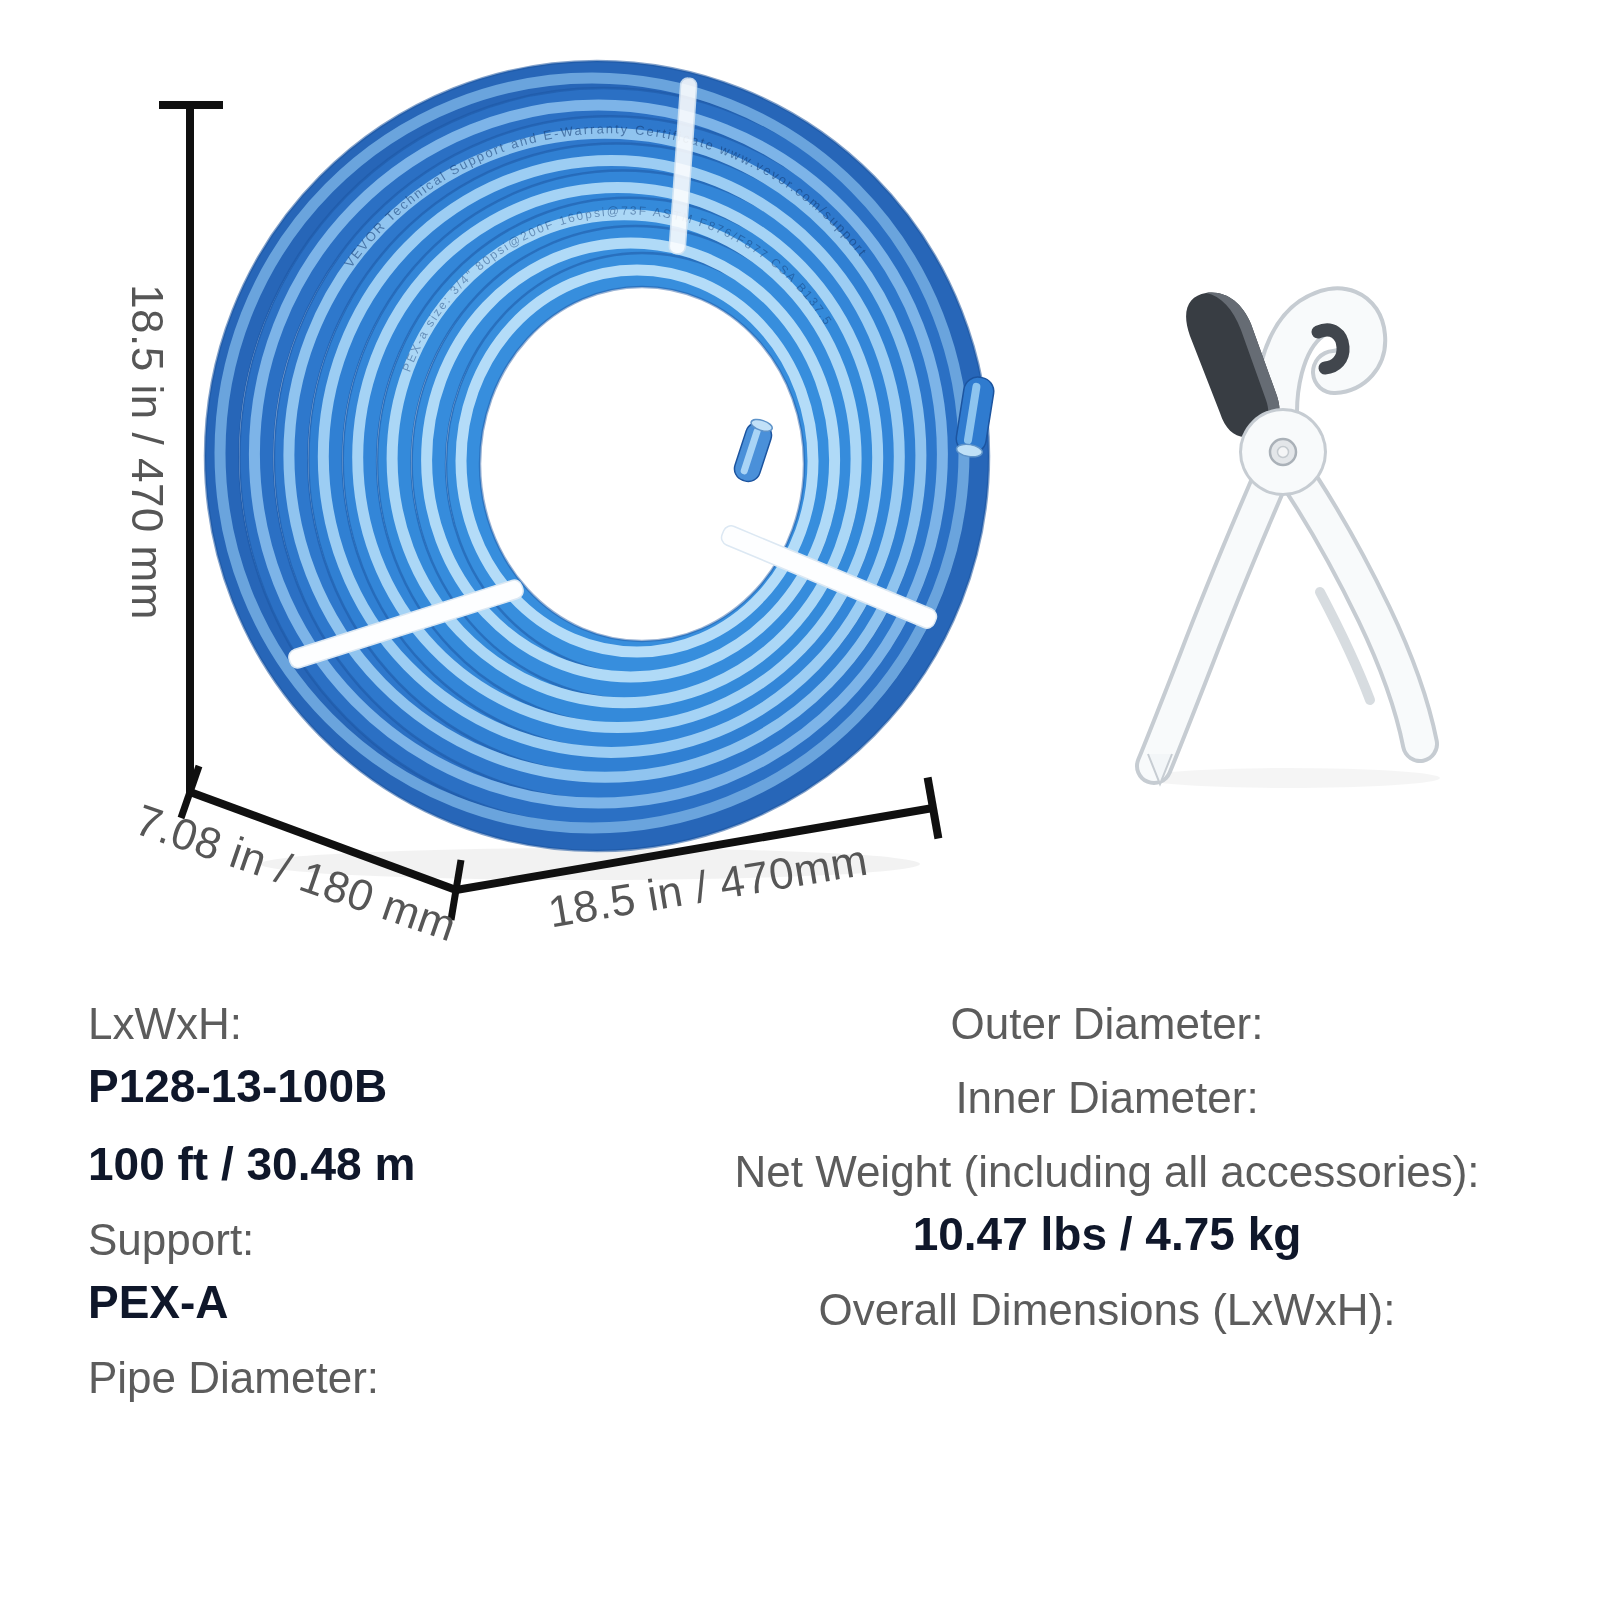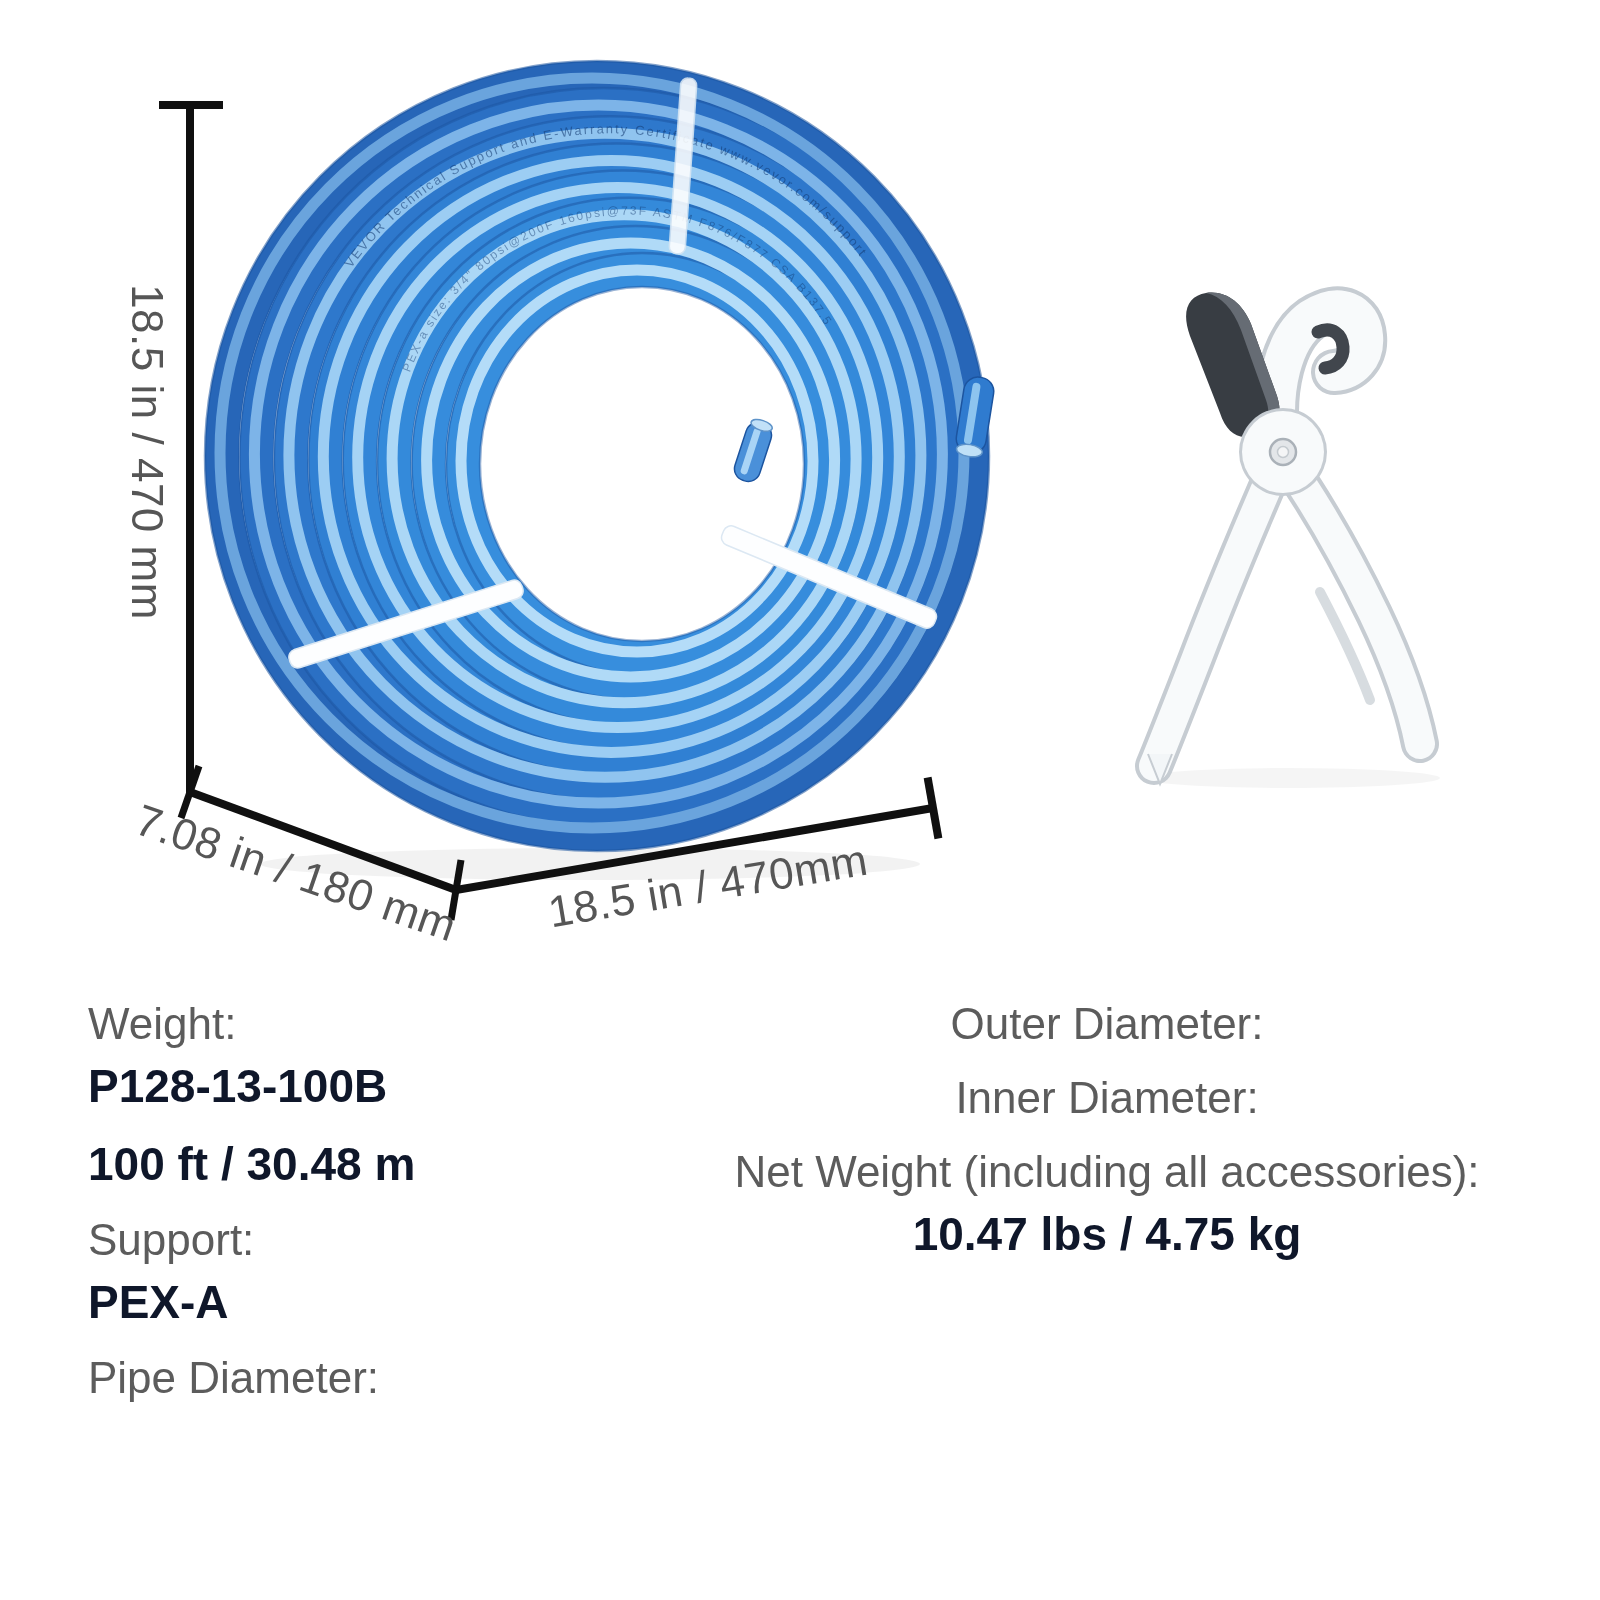--- a/index.html
+++ b/index.html
@@ -165,21 +165,21 @@
       </g>
     </g>
   </svg>
 
   <div class="dim-label v" style="left:147px;top:452px;">18.5 in / 470 mm</div>
   <div class="dim-label d1" style="left:296px;top:873px;">7.08 in / 180 mm</div>
   <div class="dim-label d2" style="left:708px;top:886px;">18.5 in / 470mm</div>
 
   <div class="spec-col left">
     <div class="spec-pair">
-      <div class="spec-label">Weight:</div>
+      <div class="spec-label">LxWxH:</div>
       <div class="spec-value">P128-13-100B</div>
     </div>
     <div class="spec-pair">
       <div class="spec-value">100 ft / 30.48 m</div>
     </div>
     <div class="spec-pair">
       <div class="spec-label">Support:</div>
       <div class="spec-value">PEX-A</div>
     </div>
     <div class="spec-pair">
@@ -192,16 +192,17 @@
       <div class="spec-label">Outer Diameter:</div>
     </div>
     <div class="spec-pair">
       <div class="spec-label">Inner Diameter:</div>
     </div>
     <div class="spec-pair">
       <div class="spec-label">Net Weight (including all accessories):</div>
       <div class="spec-value">10.47 lbs / 4.75 kg</div>
     </div>
     <div class="spec-pair">
+      <div class="spec-label">Overall Dimensions (LxWxH):</div>
     </div>
   </div>
 
 </div>
 
 </body></html>

